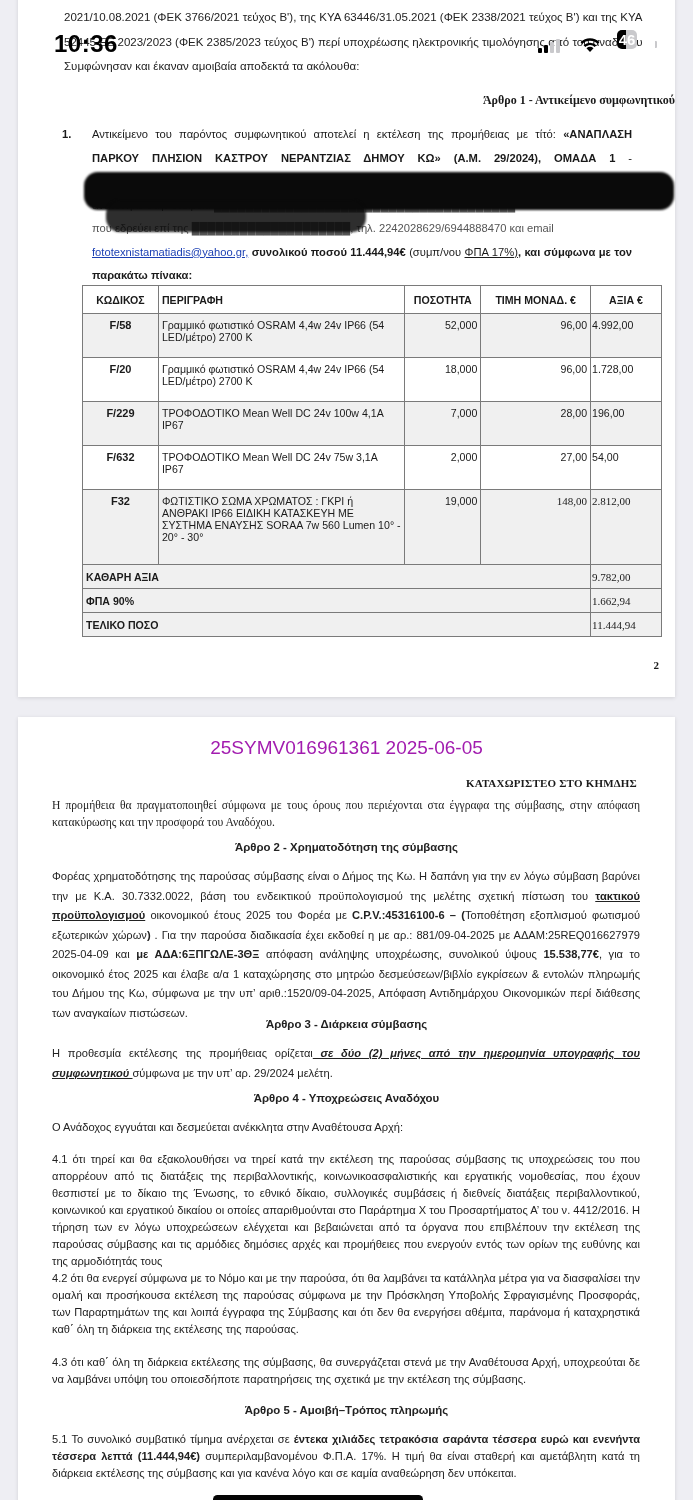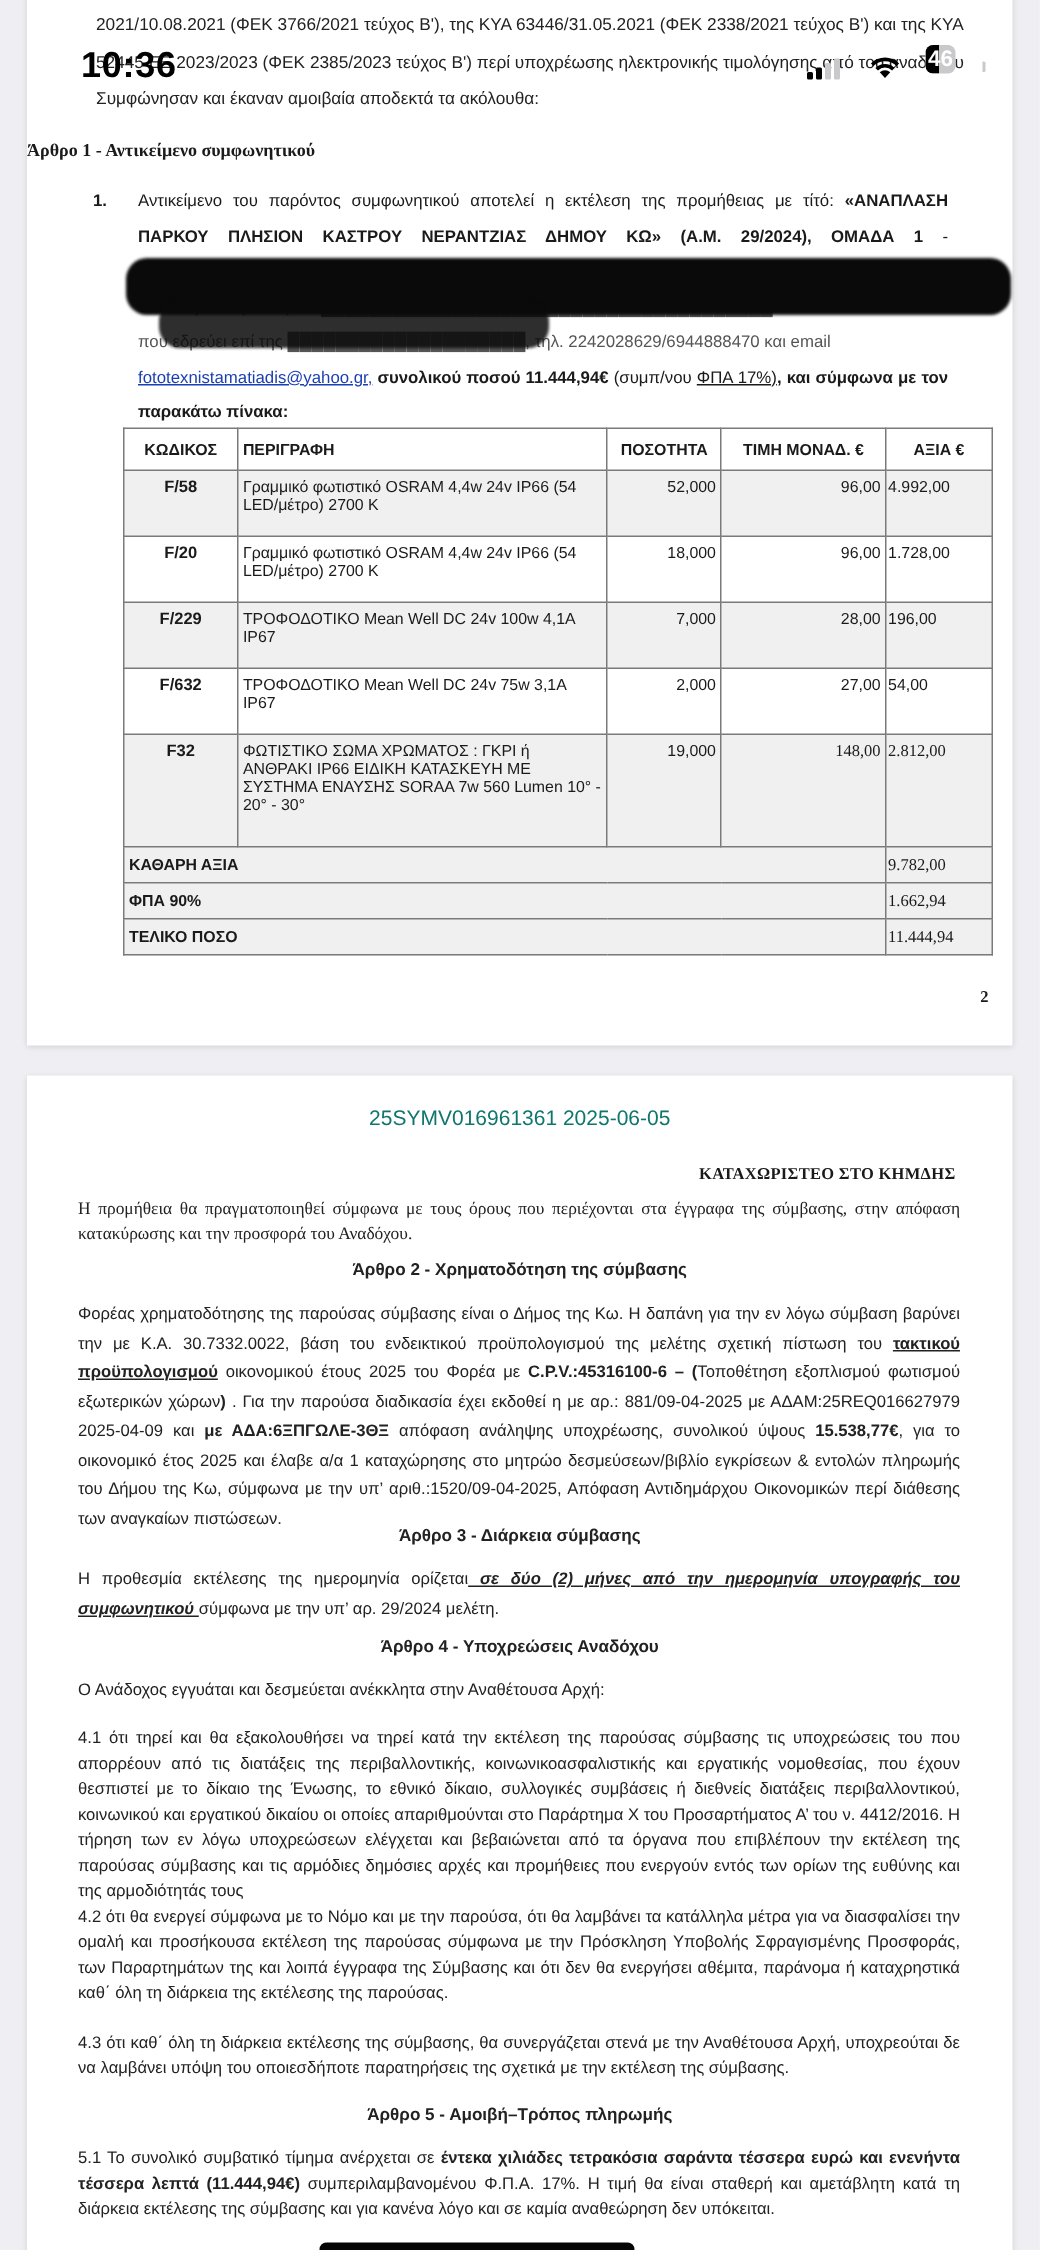--- a/index.html
+++ b/index.html
@@ -23,21 +23,21 @@
   .sb-batt-fill { position: absolute; left: 0; top: 0; bottom: 0; width: 46%; background: #000; }
   .sb-batt-label { position: absolute; left: 0; right: 0; top: 0; text-align: center; font-size: 15px; font-weight: 700; color: #fff; line-height: 19px; }
   .sb-batt-tip { position: absolute; left: 655px; top: 41px; width: 2px; height: 7px; background: #c9c9cc; border-radius: 0 1px 1px 0; }
 
   .cal { font-family: "Liberation Sans", sans-serif; }
   .tnr { font-family: "Liberation Serif", serif; }
 
   .p1-top1 { position: absolute; left: 46px; top: 11px; font-size: 11.5px; color: #222; white-space: nowrap; }
   .p1-top2 { position: absolute; left: 46px; top: 36px; font-size: 11.5px; color: #222; white-space: nowrap; }
   .p1-agreed { position: absolute; left: 46px; top: 60px; font-size: 11.5px; color: #222; }
-  .article-head-serif { position: absolute; left: 0; right: 0; text-align: left; font-size: 12px; font-weight: 700; }
+  .article-head-serif { position: absolute; left: 0; right: 0; text-align: right; font-size: 12px; font-weight: 700; }
   .num-item { position: absolute; left: 44px; top: 123px; width: 570px; font-size: 11.2px; line-height: 23.5px; text-align: justify; }
   .num-item .n { position: absolute; left: 0; top: 0; font-weight: 700; }
   .num-item .body { padding-left: 30px; }
   .redact { position: absolute; background: #0a0a0a; border-radius: 14px; filter: blur(1.2px); }
   .link { color: #1b3fb3; text-decoration: underline; }
   .u { text-decoration: underline; }
   b { font-weight: 700; }
 
   table.items { position: absolute; left: 64px; top: 285px; width: 580px; border-collapse: collapse; font-size: 10.6px; }
   table.items td, table.items th { border: 1px solid #7a7a7a; vertical-align: top; padding: 5px 3px; }
@@ -46,21 +46,21 @@
   table.items td.code { font-weight: 700; text-align: center; font-size: 11px; }
   table.items td.qty, table.items td.price { text-align: right; }
   table.items td.val { text-align: left; padding-left: 1px; }
   table.items .serifnum { font-family: "Liberation Serif", serif; font-size: 11px; }
   table.items tr.sum td { background: #f0f0f0; height: 24px; vertical-align: middle; }
   table.items tr.sum td.label { font-weight: 700; }
   table.items tr.sum td.val { font-family: "Liberation Serif", serif; font-size: 11px; }
 
   .pgnum { position: absolute; right: 16px; top: 659px; font-family: "Liberation Serif", serif; font-size: 11px; font-weight: 700; }
 
-  .doc-id { position: absolute; left: 0; right: 0; top: 20px; text-align: center; font-size: 14px; color: #0f766e; }
+  .doc-id { position: absolute; left: 0; right: 0; top: 20px; text-align: center; font-size: 19px; color: #a21caf; }
   .registered { position: absolute; right: 38px; top: 60px; font-family: "Liberation Serif", serif; font-size: 11px; font-weight: 700; letter-spacing: 0.2px; }
   .para { position: absolute; left: 34px; width: 588px; font-size: 11.1px; line-height: 17px; text-align: justify; color: #222; }
   .para.serif { font-family: "Liberation Serif", serif; font-size: 11.6px; line-height: 17px; }
   .para.wide { line-height: 19.5px; }
   .head-c { position: absolute; left: 0; right: 0; text-align: center; font-size: 11.4px; font-weight: 700; color: #222; }
   .scribble { position: absolute; left: 195px; top: 778px; width: 210px; height: 9px; background: #050505; border-radius: 6px; }
 </style>
 </head>
 <body>
 
@@ -181,21 +181,21 @@
 
   <div class="para serif" style="top:80px;">Η προμήθεια θα πραγματοποιηθεί σύμφωνα με τους όρους που περιέχονται στα έγγραφα της σύμβασης, στην απόφαση κατακύρωσης και την προσφορά του Αναδόχου.</div>
 
   <div class="head-c" style="top:124px;">Άρθρο 2 - Χρηματοδότηση της σύμβασης</div>
   <div class="para wide" style="top:150px;">
     <span>Φορέας χρηματοδότησης της παρούσας σύμβασης είναι ο Δήμος της Κω. Η δαπάνη για την εν λόγω σύμβαση βαρύνει την με Κ.Α.  30.7332.0022, βάση του ενδεικτικού προϋπολογισμού της μελέτης σχετική πίστωση του </span><b class="u">τακτικού προϋπολογισμού</b><span> οικονομικού έτους 2025 του Φορέα με </span><b>C.P.V.:45316100-6 – (</b><span>Τοποθέτηση εξοπλισμού φωτισμού εξωτερικών χώρων</span><b>)</b><span> .  Για την παρούσα διαδικασία έχει εκδοθεί η με αρ.: 881/09-04-2025 με ΑΔΑΜ:25REQ016627979  2025-04-09 και </span><b>με ΑΔΑ:6ΞΠΓΩΛΕ-3ΘΞ</b><span> απόφαση ανάληψης υποχρέωσης, συνολικού ύψους </span><b>15.538,77€</b><span>, για το οικονομικό έτος 2025 και έλαβε α/α 1 καταχώρησης στο μητρώο δεσμεύσεων/βιβλίο εγκρίσεων &amp; εντολών πληρωμής του Δήμου της Κω, σύμφωνα με  την υπ’ αριθ.:1520/09-04-2025, Απόφαση Αντιδημάρχου Οικονομικών περί διάθεσης των αναγκαίων πιστώσεων.</span>
   </div>
 
   <div class="head-c" style="top:301px;">Άρθρο 3 - Διάρκεια σύμβασης</div>
   <div class="para wide" style="top:327px;">
-    <span>Η προθεσμία εκτέλεσης της ημερομηνία ορίζεται</span><b class="u" style="font-style:italic"> σε δύο (2) μήνες από την ημερομηνία υπογραφής του συμφωνητικού </b><span>σύμφωνα με την υπ’ αρ. 29/2024 μελέτη.</span>
+    <span>Η προθεσμία εκτέλεσης της προμήθειας ορίζεται</span><b class="u" style="font-style:italic"> σε δύο (2) μήνες από την ημερομηνία υπογραφής του συμφωνητικού </b><span>σύμφωνα με την υπ’ αρ. 29/2024 μελέτη.</span>
   </div>
 
   <div class="head-c" style="top:375px;">Άρθρο 4 - Υποχρεώσεις Αναδόχου</div>
   <div class="para" style="top:402px;">Ο Ανάδοχος εγγυάται και δεσμεύεται ανέκκλητα  στην Αναθέτουσα Αρχή:</div>
   <div class="para" style="top:434px;">4.1 ότι τηρεί και θα εξακολουθήσει να τηρεί κατά την εκτέλεση της παρούσας σύμβασης τις υποχρεώσεις του που απορρέουν από τις διατάξεις της περιβαλλοντικής, κοινωνικοασφαλιστικής και εργατικής νομοθεσίας, που έχουν θεσπιστεί με το δίκαιο της Ένωσης, το εθνικό δίκαιο, συλλογικές συμβάσεις ή διεθνείς διατάξεις περιβαλλοντικού, κοινωνικού και εργατικού δικαίου οι οποίες απαριθμούνται στο Παράρτημα Χ του Προσαρτήματος Α’ του ν. 4412/2016.  Η τήρηση των εν λόγω υποχρεώσεων ελέγχεται και βεβαιώνεται από τα όργανα που επιβλέπουν την εκτέλεση της παρούσας σύμβασης και τις αρμόδιες δημόσιες αρχές και προμήθειες που ενεργούν εντός των ορίων της ευθύνης και της αρμοδιότητάς τους</div>
   <div class="para" style="top:553px;">4.2  ότι θα ενεργεί σύμφωνα με το Νόμο και με την παρούσα, ότι θα  λαμβάνει τα κατάλληλα μέτρα για να διασφαλίσει την ομαλή και προσήκουσα εκτέλεση της παρούσας σύμφωνα με την Πρόσκληση Υποβολής Σφραγισμένης Προσφοράς, των Παραρτημάτων της και λοιπά έγγραφα της Σύμβασης και ότι δεν θα ενεργήσει αθέμιτα, παράνομα ή καταχρηστικά καθ΄ όλη τη διάρκεια της εκτέλεσης της παρούσας.</div>
   <div class="para" style="top:637px;">4.3  ότι καθ΄ όλη τη διάρκεια εκτέλεσης της σύμβασης, θα συνεργάζεται στενά με την Αναθέτουσα Αρχή, υποχρεούται δε να λαμβάνει υπόψη του οποιεσδήποτε παρατηρήσεις της σχετικά με την εκτέλεση της σύμβασης.</div>
 
   <div class="head-c" style="top:687px;">Άρθρο 5 - Αμοιβή–Τρόπος πληρωμής</div>
   <div class="para" style="top:714px;">

